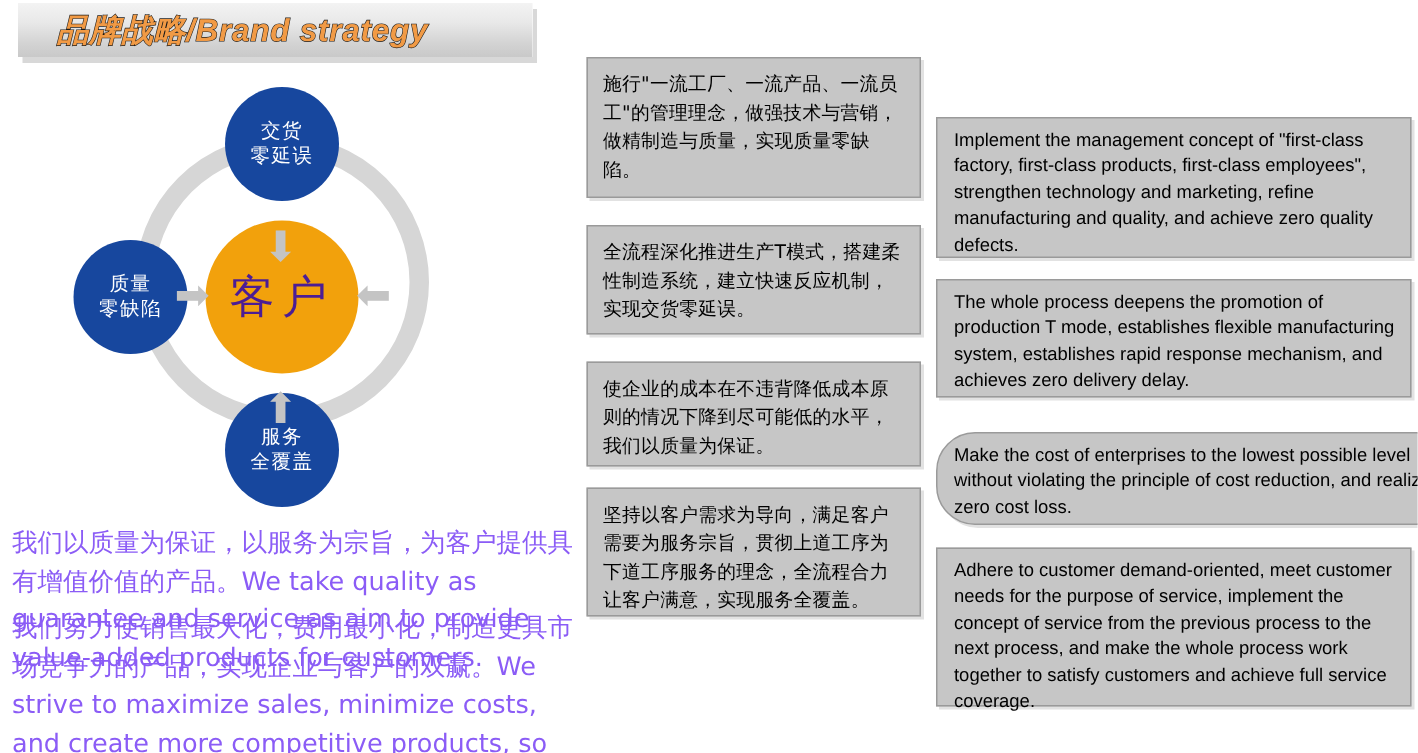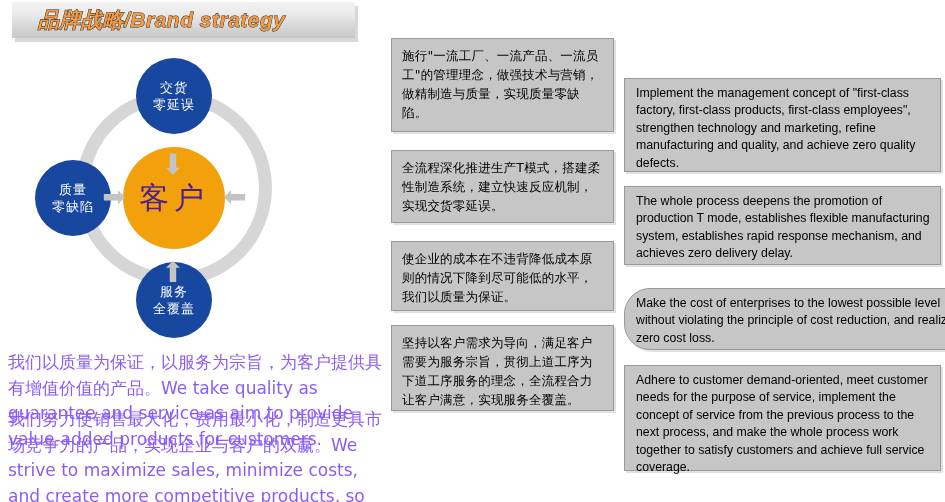--- a/index.html
+++ b/index.html
@@ -16,21 +16,21 @@
   }
   .title-text{
     position:absolute;left:38px;top:6px;
     font-size:21px;font-weight:bold;font-style:italic;
     color:#F19A45;
     -webkit-text-stroke:0.8px #1a1a1a;
     paint-order:stroke fill;
     letter-spacing:0.5px;white-space:nowrap;text-align:right;
   }
   
-  .diagram{position:absolute;left:28px;top:52px;width:300px;height:290px;}
+  .diagram{position:absolute;left:42px;top:52px;width:300px;height:290px;}
   .ring{
     position:absolute;left:48px;top:38px;width:196px;height:196px;
     border:13px solid #d6d6d6;border-radius:50%;
     box-sizing:border-box;
   }
   .node{
     position:absolute;border-radius:50%;
     background:#17479E;color:#ffffff;
     display:flex;flex-direction:column;align-items:center;justify-content:center;
     font-size:13px;line-height:1.32;letter-spacing:1px;

